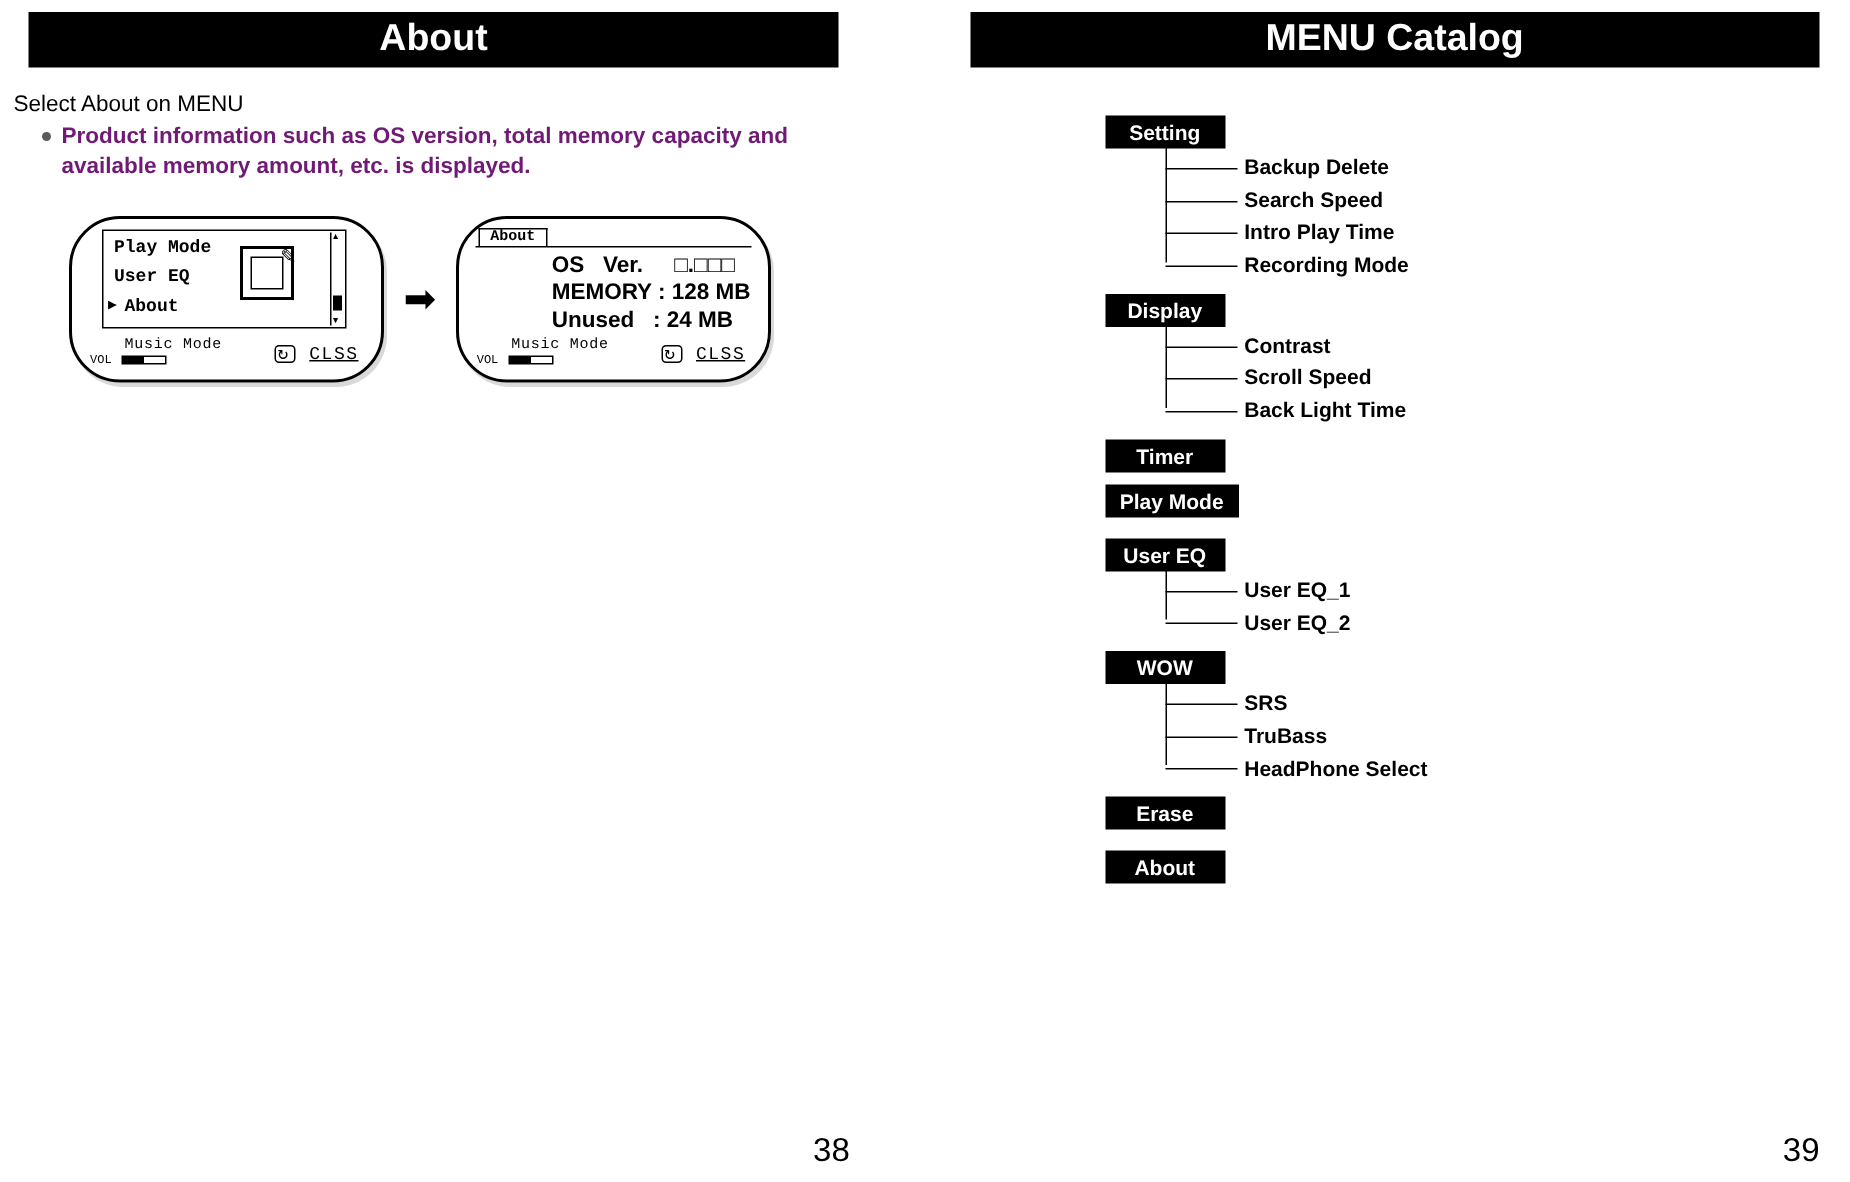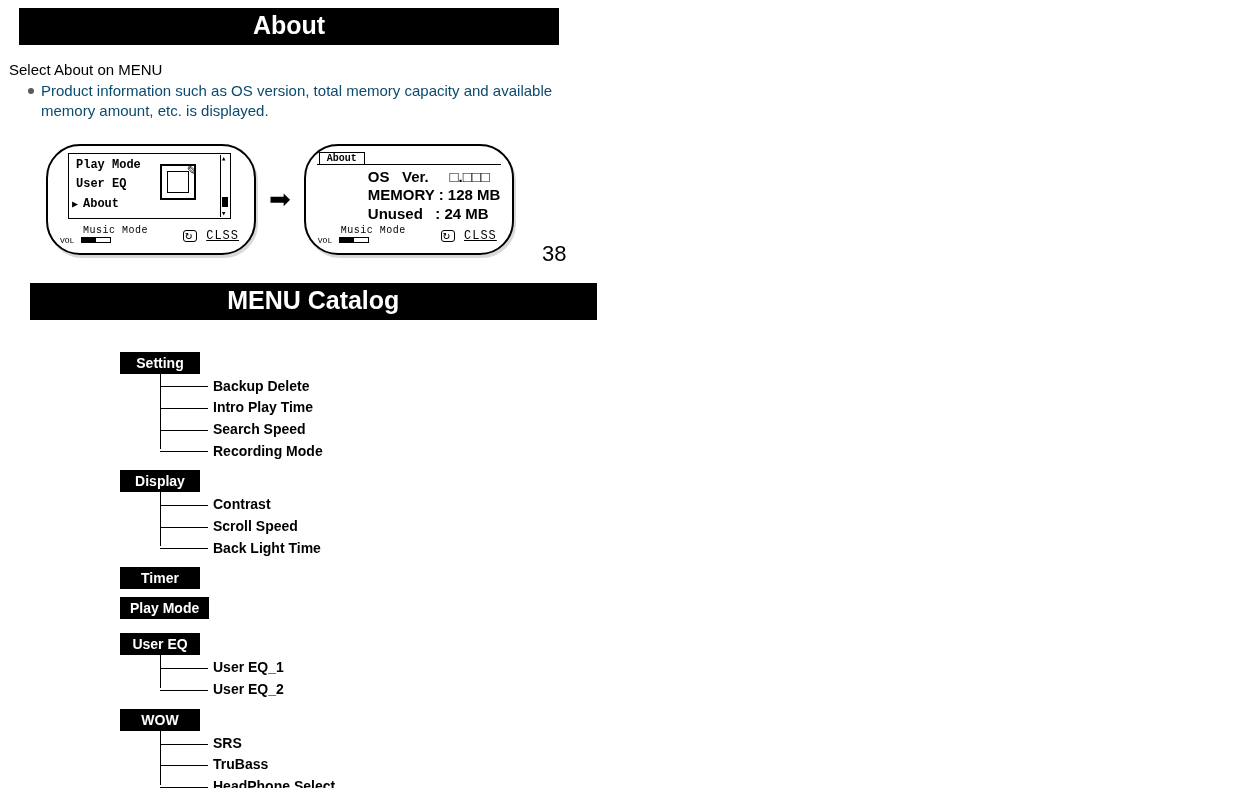--- a/index.html
+++ b/index.html
@@ -8,21 +8,20 @@
     width: 1233px;
     height: 788px;
     background: #fff;
     color: #000;
     position: relative;
   }
   .page-spread {
     display: flex;
     width: 100%;
     height: 100%;
-    flex-direction: column;
   }
   .page {
     width: 50%;
     padding: 8px 18px 20px 18px;
     position: relative;
   }
   .page-left { padding-left: 6px; padding-right: 30px; }
   .page-right { padding-left: 30px; padding-right: 20px; }
 
   .section-banner {
@@ -35,21 +34,21 @@
     margin-bottom: 16px;
   }
   .section-banner.narrow {
     margin-left: 13px;
     width: 540px;
   }
 
   .intro { font-size: 15px; margin-bottom: 3px; margin-left: 3px; }
   .bullet-row { display: flex; align-items: flex-start; margin-left: 22px; font-size: 15px; line-height: 1.35; }
   .bullet-dot { width: 6px; height: 6px; border-radius: 50%; background: #5a5a5a; margin-top: 7px; margin-right: 7px; flex: none; }
-  .bullet-text { color: #0c4a6e; }
+  .bullet-text { color: #701a75; font-weight: bold; }
 
   
   .screens-row { display: flex; align-items: center; margin-top: 22px; margin-left: 40px; }
   .lcd-outer {
     border: 2px solid #000;
     border-radius: 34px;
     padding: 7px 9px 5px 9px;
     position: relative;
     box-shadow: 2px 3px 0 rgba(0,0,0,0.15);
   }
@@ -210,22 +209,22 @@
 
   <div class="page page-right">
     <div class="section-banner">MENU Catalog</div>
 
     <div class="cat-wrap">
 
       <div class="cat-group">
         <span class="cat-label">Setting</span>
         <div class="cat-tree">
           <div class="cat-item">Backup Delete</div>
+          <div class="cat-item">Search Speed</div>
           <div class="cat-item">Intro Play Time</div>
-          <div class="cat-item">Search Speed</div>
           <div class="cat-item">Recording Mode</div>
         </div>
       </div>
 
       <div class="cat-group">
         <span class="cat-label">Display</span>
         <div class="cat-tree">
           <div class="cat-item">Contrast</div>
           <div class="cat-item">Scroll Speed</div>
           <div class="cat-item">Back Light Time</div>

